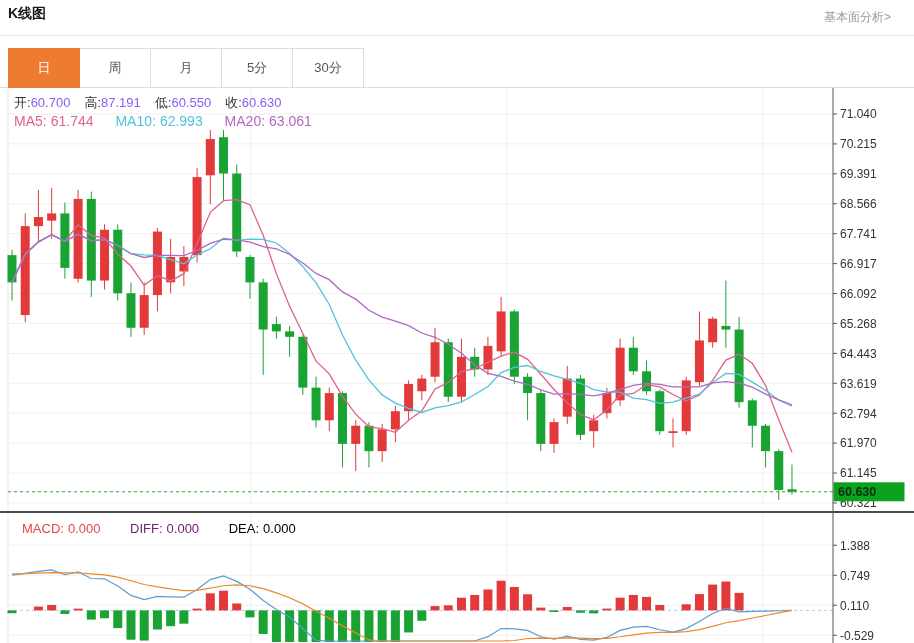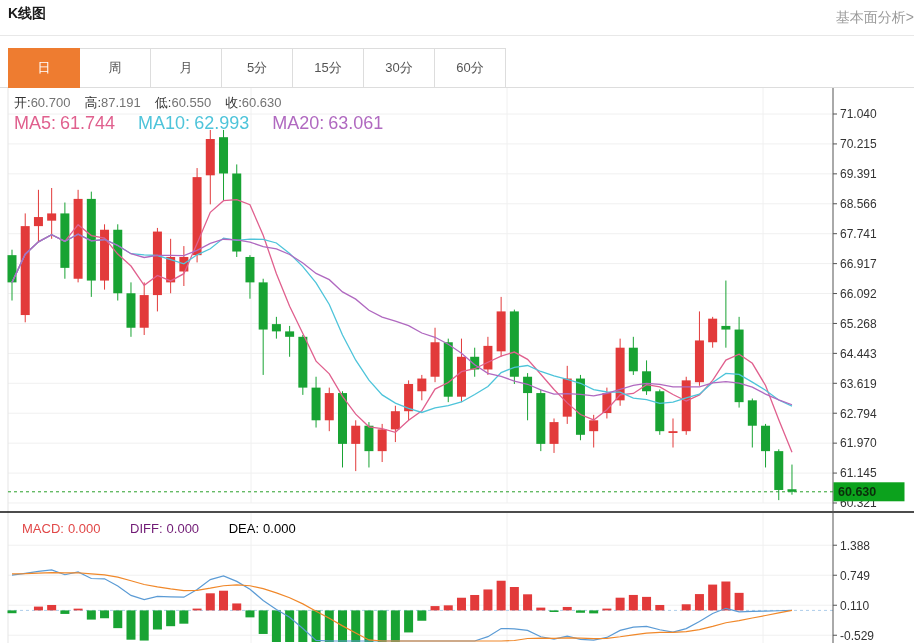--- a/index.html
+++ b/index.html
@@ -1,31 +1,31 @@
 <!DOCTYPE html>
 <html><head>
 <meta charset="utf-8">
 <style>
   html,body{margin:0;padding:0;background:#fff;}
   body{width:914px;height:643px;overflow:hidden;position:relative;
        font-family:"Liberation Sans","DejaVu Sans",sans-serif;}
   .abs{position:absolute;}
   .title{left:8px;top:5px;font-size:14px;font-weight:bold;color:#1a1a1a;z-index:5;}
-  .analysis{right:0;top:9px;font-size:14px;color:#999;z-index:5;cursor:pointer;}
+  .analysis{right:23px;top:9px;font-size:12px;color:#999;z-index:5;cursor:pointer;}
   .hr1{left:0;top:35px;width:914px;height:1px;background:#e8e8e8;}
   .tabline{left:0;top:87px;width:914px;height:1px;background:#ddd;z-index:1;}
   .tabs{left:8px;top:48px;display:flex;z-index:2;}
   .tab{width:70px;height:38px;line-height:38px;text-align:center;font-size:13px;
        color:#555;background:#fff;border:1px solid #ddd;margin-left:-1px;cursor:pointer;}
   .tab:first-child{margin-left:0;}
   .tab.active{background:#ee7c30;border-color:#ee7c30;color:#fff;position:relative;z-index:3;}
   .quote{left:14px;top:94px;font-size:13px;z-index:6;white-space:nowrap;}
   .quote .lab{color:#333;}
-  .quote .val{color:#737373;margin-right:14px;}
-  .mas{left:14px;top:113px;font-size:18px;z-index:6;white-space:nowrap;}
+  .quote .val{color:#8b5cf6;margin-right:14px;}
+  .mas{left:14px;top:113px;font-size:14px;z-index:6;white-space:nowrap;}
   .mas .g{margin-right:18px;}
   .mas .v{margin-left:4px;}
   .ma5{color:#e0608e;} .ma10{color:#4ec4da;} .ma20{color:#b069c0;}
   .macdinfo{left:22px;top:521px;font-size:13px;z-index:6;white-space:nowrap;}
   .macdinfo .g{margin-right:26px;}
   .macdinfo .v{margin-left:4px;}
   .c-macd{color:#e14747;} .c-diff{color:#701a75;} .c-dea{color:#000000;}
   #chart{left:0;top:88px;z-index:1;}
 </style>
 </head>
@@ -34,23 +34,21 @@
 <div class="abs title">K线图</div>
 <div class="abs analysis">基本面分析&gt;</div>
 <div class="abs hr1"></div>
 <div class="abs tabline"></div>
 
 <div class="abs tabs">
   <div class="tab active">日</div>
   <div class="tab">周</div>
   <div class="tab">月</div>
   <div class="tab">5分</div>
-  <div class="tab">15分</div>
   <div class="tab">30分</div>
-  <div class="tab">60分</div>
 </div>
 
 <div class="abs quote">
   <span class="lab">开:</span><span class="val">60.700</span><span class="lab">高:</span><span class="val">87.191</span><span class="lab">低:</span><span class="val">60.550</span><span class="lab">收:</span><span class="val">60.630</span>
 </div>
 
 <div class="abs mas">
   <span class="g ma5"><span>MA5:</span><span class="v">61.744</span></span>
   <span class="g ma10"><span>MA10:</span><span class="v">62.993</span></span>
   <span class="g ma20"><span>MA20:</span><span class="v">63.061</span></span>

